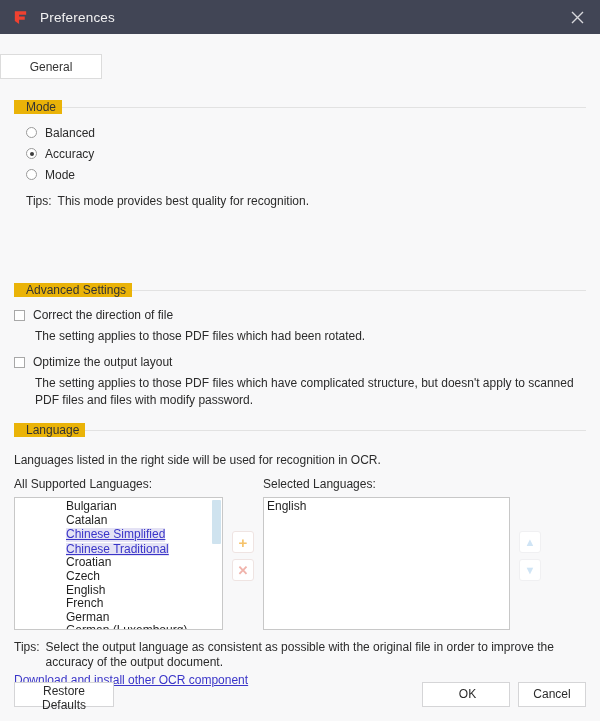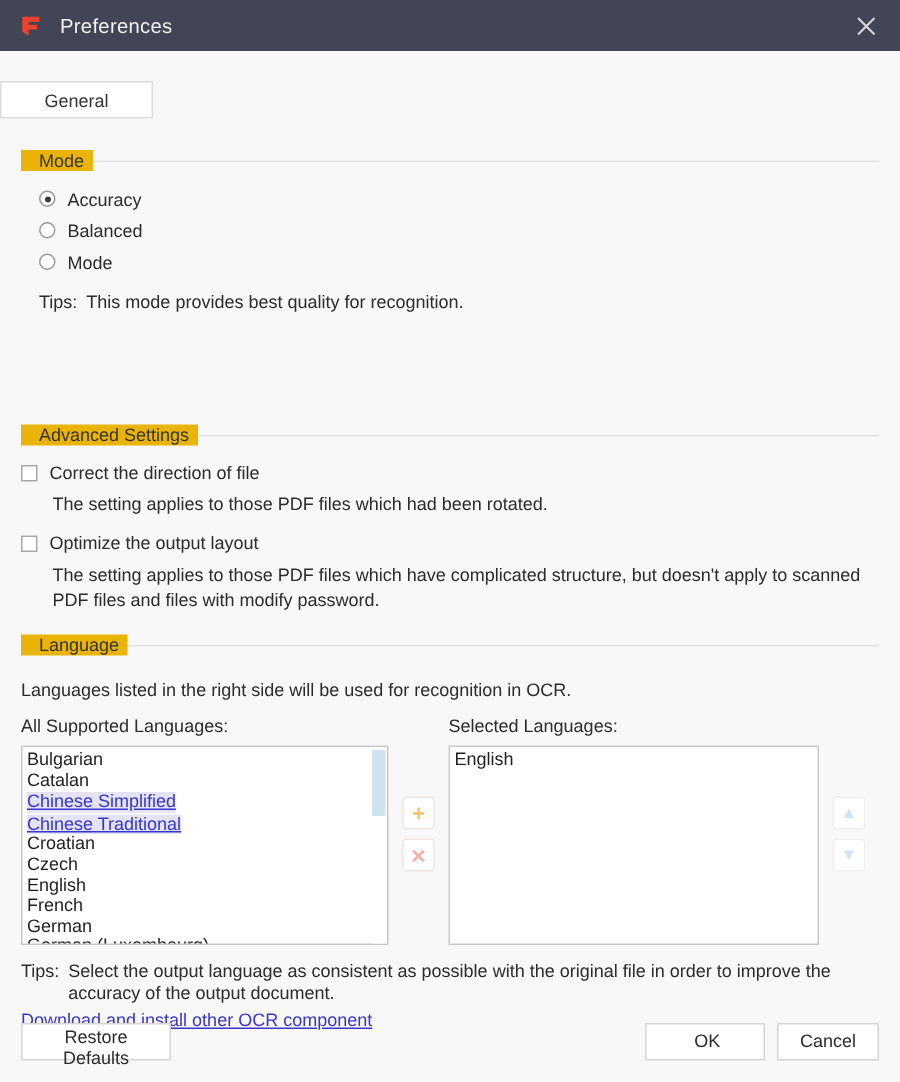--- a/index.html
+++ b/index.html
@@ -180,21 +180,21 @@
     margin-bottom: 6px;
     color: #2b2b2b;
   }
   .listbox {
     background: #fff;
     border: 1px solid #c8c8c8;
     box-sizing: border-box;
     position: relative;
     overflow: hidden;
   }
-  .listbox.left { width: 245px; height: 133px; }
+  .listbox.left { width: 209px; height: 133px; padding-left: 48px; }
   .listbox.right { width: 247px; height: 133px; }
   .list-items {
     padding: 2px 0 0 3px;
   }
   .list-item {
     font-size: 12px;
     line-height: 13.6px;
     height: 13.6px;
     color: #1f1f1f;
     white-space: nowrap;
@@ -296,21 +296,21 @@
     height: 25px;
     background: #fff;
     border: 1px solid #d5d5d7;
     font-size: 12px;
     color: #2b2b2b;
     font-family: "Liberation Sans", sans-serif;
     cursor: pointer;
     box-sizing: border-box;
   }
   .btn-restore { width: 100px; }
-  .btn-ok { width: 80px; margin-left: auto; padding-left: 9px; }
+  .btn-ok { width: 88px; margin-left: auto; padding-left: 9px; }
   .btn-cancel { width: 68px; margin-left: 8px; }
 </style>
 </head>
 <body>
 
 <div class="titlebar">
   <svg class="app-logo" viewBox="0 0 24 24">
     <path d="M4 3 H20 V8 H10 V10.5 H18 V15 H10 V21 L4 17 Z" fill="#ef4130"></path>
   </svg>
   <span class="title-text">Preferences</span>
@@ -330,26 +330,26 @@
 </div>
 
 <div class="content">
 
   <div class="group">
     <div class="group-line"></div>
     <span class="group-label">Mode</span>
     <div class="group-body">
 
       <div class="opt-row">
+        <span class="radio"></span>
+        <span class="opt-label">Balanced</span>
+      </div>
+      <div class="opt-row">
         <span class="radio checked"></span>
         <span class="opt-label">Accuracy</span>
-      </div>
-      <div class="opt-row">
-        <span class="radio"></span>
-        <span class="opt-label">Balanced</span>
       </div>
       <div class="opt-row">
         <span class="radio"></span>
         <span class="opt-label">Mode</span>
       </div>
 
       <div class="tips">
         <span class="tips-key">Tips:</span><span>This mode provides best quality for recognition.</span>
       </div>
     </div>

